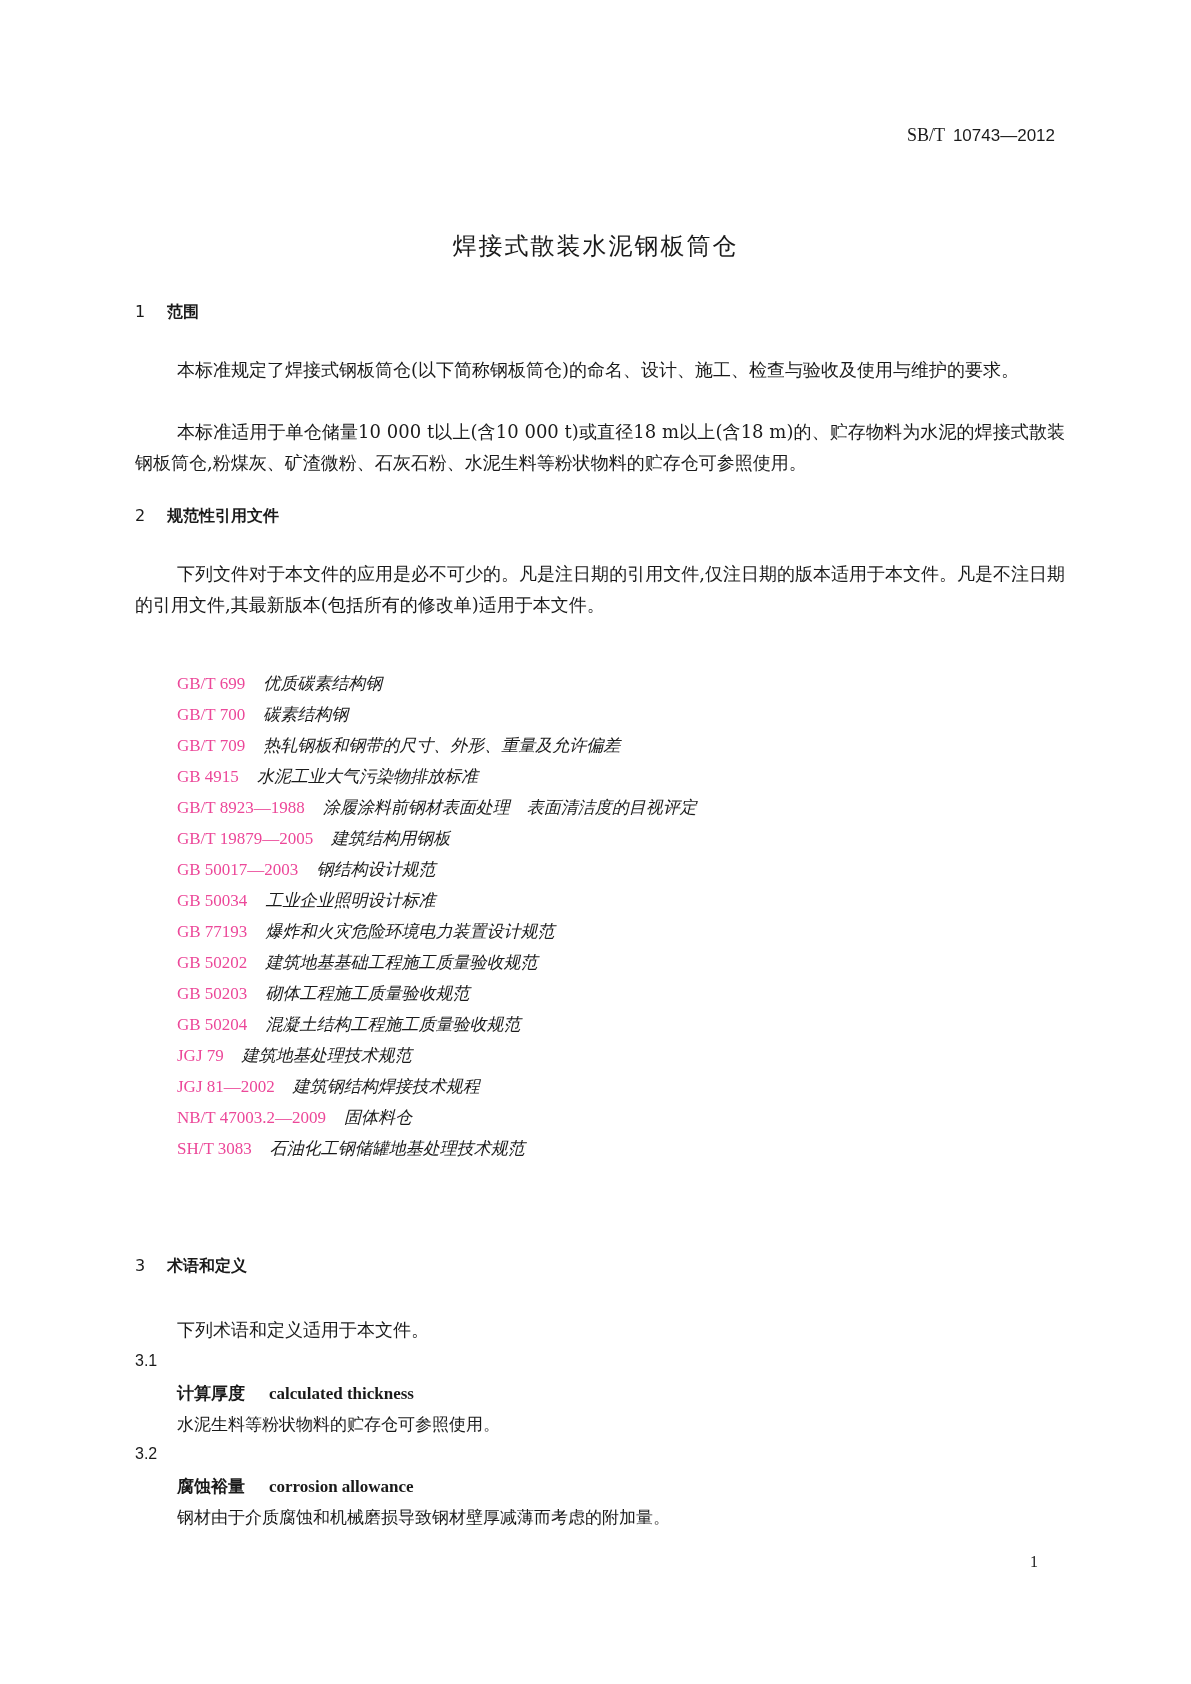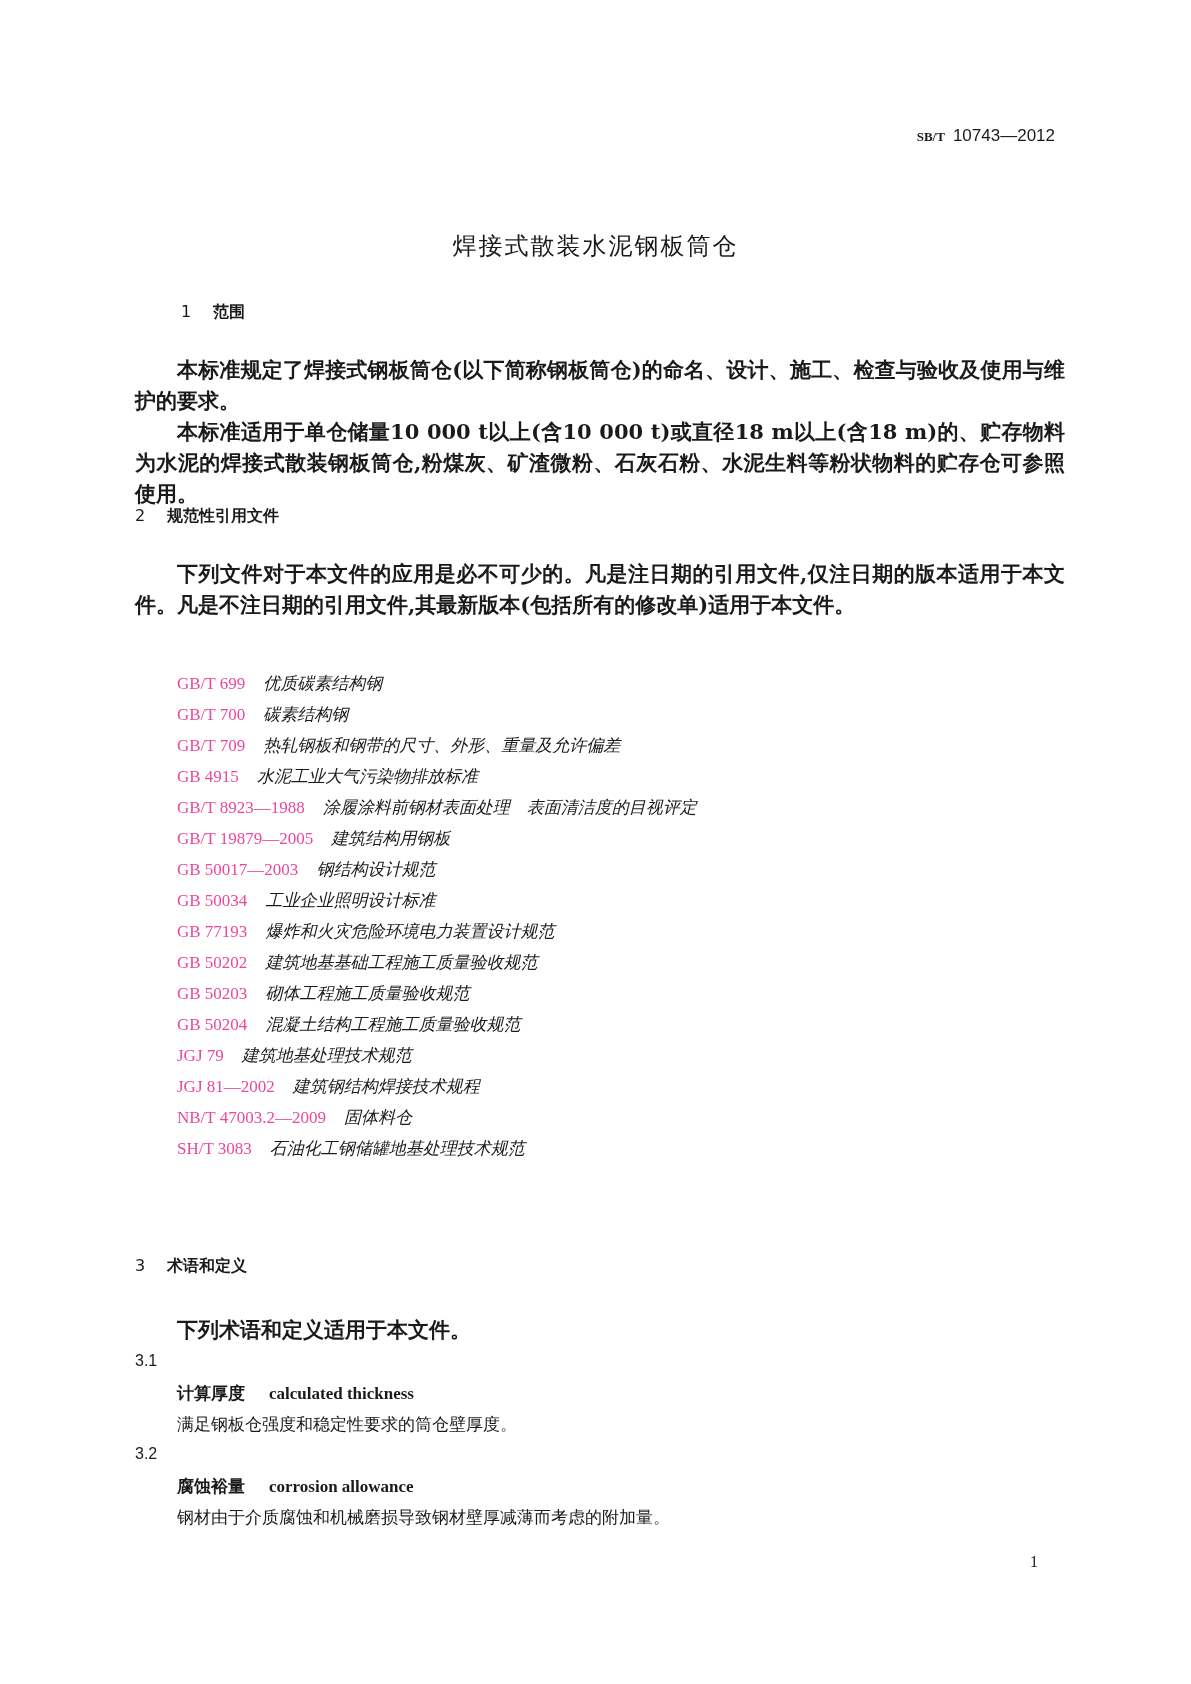--- a/index.html
+++ b/index.html
@@ -1,47 +1,47 @@
 <!DOCTYPE html>
 <html><head>
 <meta charset="utf-8">
 <style>
   html, body { margin: 0; padding: 0; background: #ffffff; }
   body { width: 1191px; height: 1684px; position: relative; overflow: hidden;
          font-family: "DejaVu Serif", "Liberation Serif", serif; color: #1a1a1a; }
   .std-code { position: absolute; top: 125px; right: 136px; font-size: 17px; }
-  .std-code b { font-family: "Liberation Serif", serif; font-weight: bold; font-size: 13px; }
+  .std-code b { font-family: "Liberation Serif", serif; font-weight: normal; font-size: 18px; }
   .std-code span.num { font-family: "Liberation Sans", sans-serif; margin-left: 8px; }
   .title { position: absolute; top: 230px; left: 0; width: 1191px; text-align: center;
            font-family: "DejaVu Sans", sans-serif; font-size: 24px; letter-spacing: 2px; }
   .sec-head { position: absolute; left: 135px; font-family: "DejaVu Sans", sans-serif;
               font-size: 16px; font-weight: bold; }
   .sec-head .n { display: inline-block; width: 32px; font-weight: normal; }
-  .para { position: absolute; left: 135px; width: 930px; font-size: 21px; line-height: 31px;
-          text-indent: 42px; text-align: justify; font-weight: bold; }
+  .para { position: absolute; left: 135px; width: 930px; font-size: 18px; line-height: 31px;
+          text-indent: 42px; text-align: justify; }
   .refs { position: absolute; left: 177px; top: 668px; font-size: 17px; }
   .ref { height: 31px; line-height: 31px; white-space: nowrap; }
   .ref .code { font-family: "Liberation Serif", serif; color: #ec4899; }
   .ref .name { margin-left: 18px; font-style: italic; }
   .clause-num { position: absolute; left: 135px; font-family: "Liberation Sans", sans-serif; font-size: 16px; }
   .term { position: absolute; left: 177px; font-size: 17px; font-weight: bold; }
   .term .en { font-family: "Liberation Serif", serif; margin-left: 24px; }
   .def { position: absolute; left: 177px; font-size: 17px; }
   .page-num { position: absolute; top: 1553px; left: 1030px; font-family: "Liberation Serif", serif; font-size: 16px; }
 </style>
 </head>
 <body>
 
 <div class="std-code">
   <b>SB/T</b><span class="num">10743—2012</span>
 </div>
 
 <div class="title">焊接式散装水泥钢板筒仓</div>
 
-<div class="sec-head" style="top:302px;margin-left:46px;">
+<div class="sec-head" style="top:302px;">
   <span class="n">1</span><span>范围</span>
 </div>
 <div class="para" style="top:354px;">本标准规定了焊接式钢板筒仓(以下简称钢板筒仓)的命名、设计、施工、检查与验收及使用与维护的要求。</div>
 <div class="para" style="top:416px;">本标准适用于单仓储量10 000 t以上(含10 000 t)或直径18 m以上(含18 m)的、贮存物料为水泥的焊接式散装钢板筒仓,粉煤灰、矿渣微粉、石灰石粉、水泥生料等粉状物料的贮存仓可参照使用。</div>
 
 <div class="sec-head" style="top:506px;">
   <span class="n">2</span><span>规范性引用文件</span>
 </div>
 <div class="para" style="top:558px;">下列文件对于本文件的应用是必不可少的。凡是注日期的引用文件,仅注日期的版本适用于本文件。凡是不注日期的引用文件,其最新版本(包括所有的修改单)适用于本文件。</div>
 
@@ -66,21 +66,21 @@
 
 <div class="sec-head" style="top:1256px;">
   <span class="n">3</span><span>术语和定义</span>
 </div>
 <div class="para" style="top:1314px;">下列术语和定义适用于本文件。</div>
 
 <div class="clause-num" style="top:1352px;">3.1</div>
 <div class="term" style="top:1382px;">
   <span>计算厚度</span><span class="en">calculated thickness</span>
 </div>
-<div class="def" style="top:1413px;">满足钢板仓强度和稳定性要求的筒仓壁厚度。</div>
+<div class="def" style="top:1413px;">水泥生料等粉状物料的贮存仓可参照使用。</div>
 
 <div class="clause-num" style="top:1445px;">3.2</div>
 <div class="term" style="top:1475px;">
   <span>腐蚀裕量</span><span class="en">corrosion allowance</span>
 </div>
 <div class="def" style="top:1506px;">钢材由于介质腐蚀和机械磨损导致钢材壁厚减薄而考虑的附加量。</div>
 
 <div class="page-num">1</div>
 
 </body></html>

